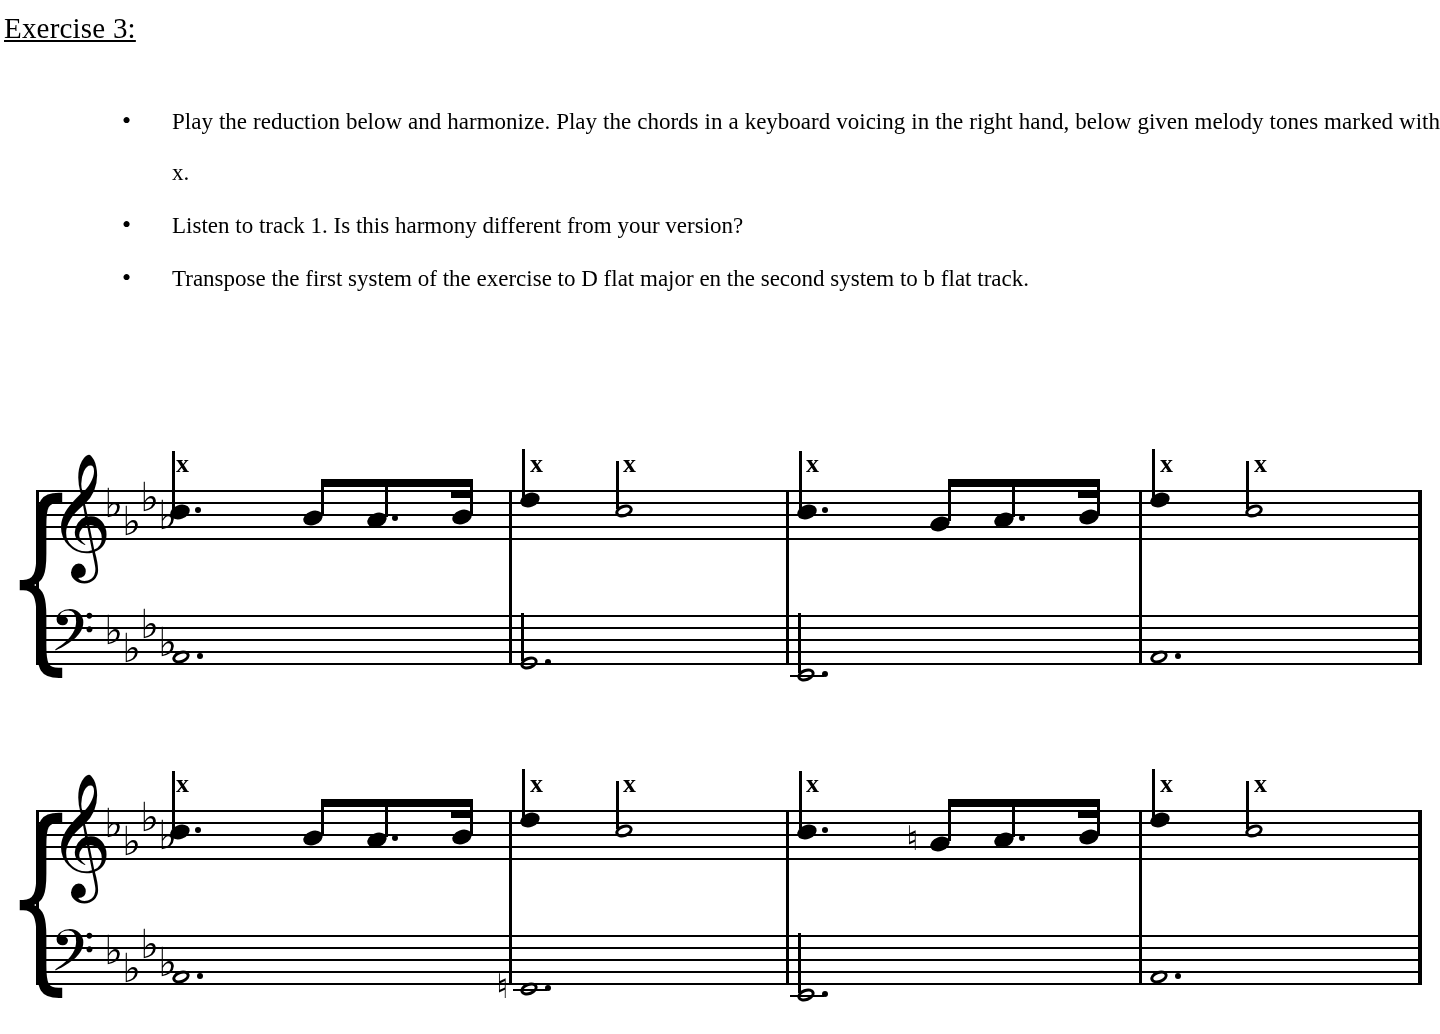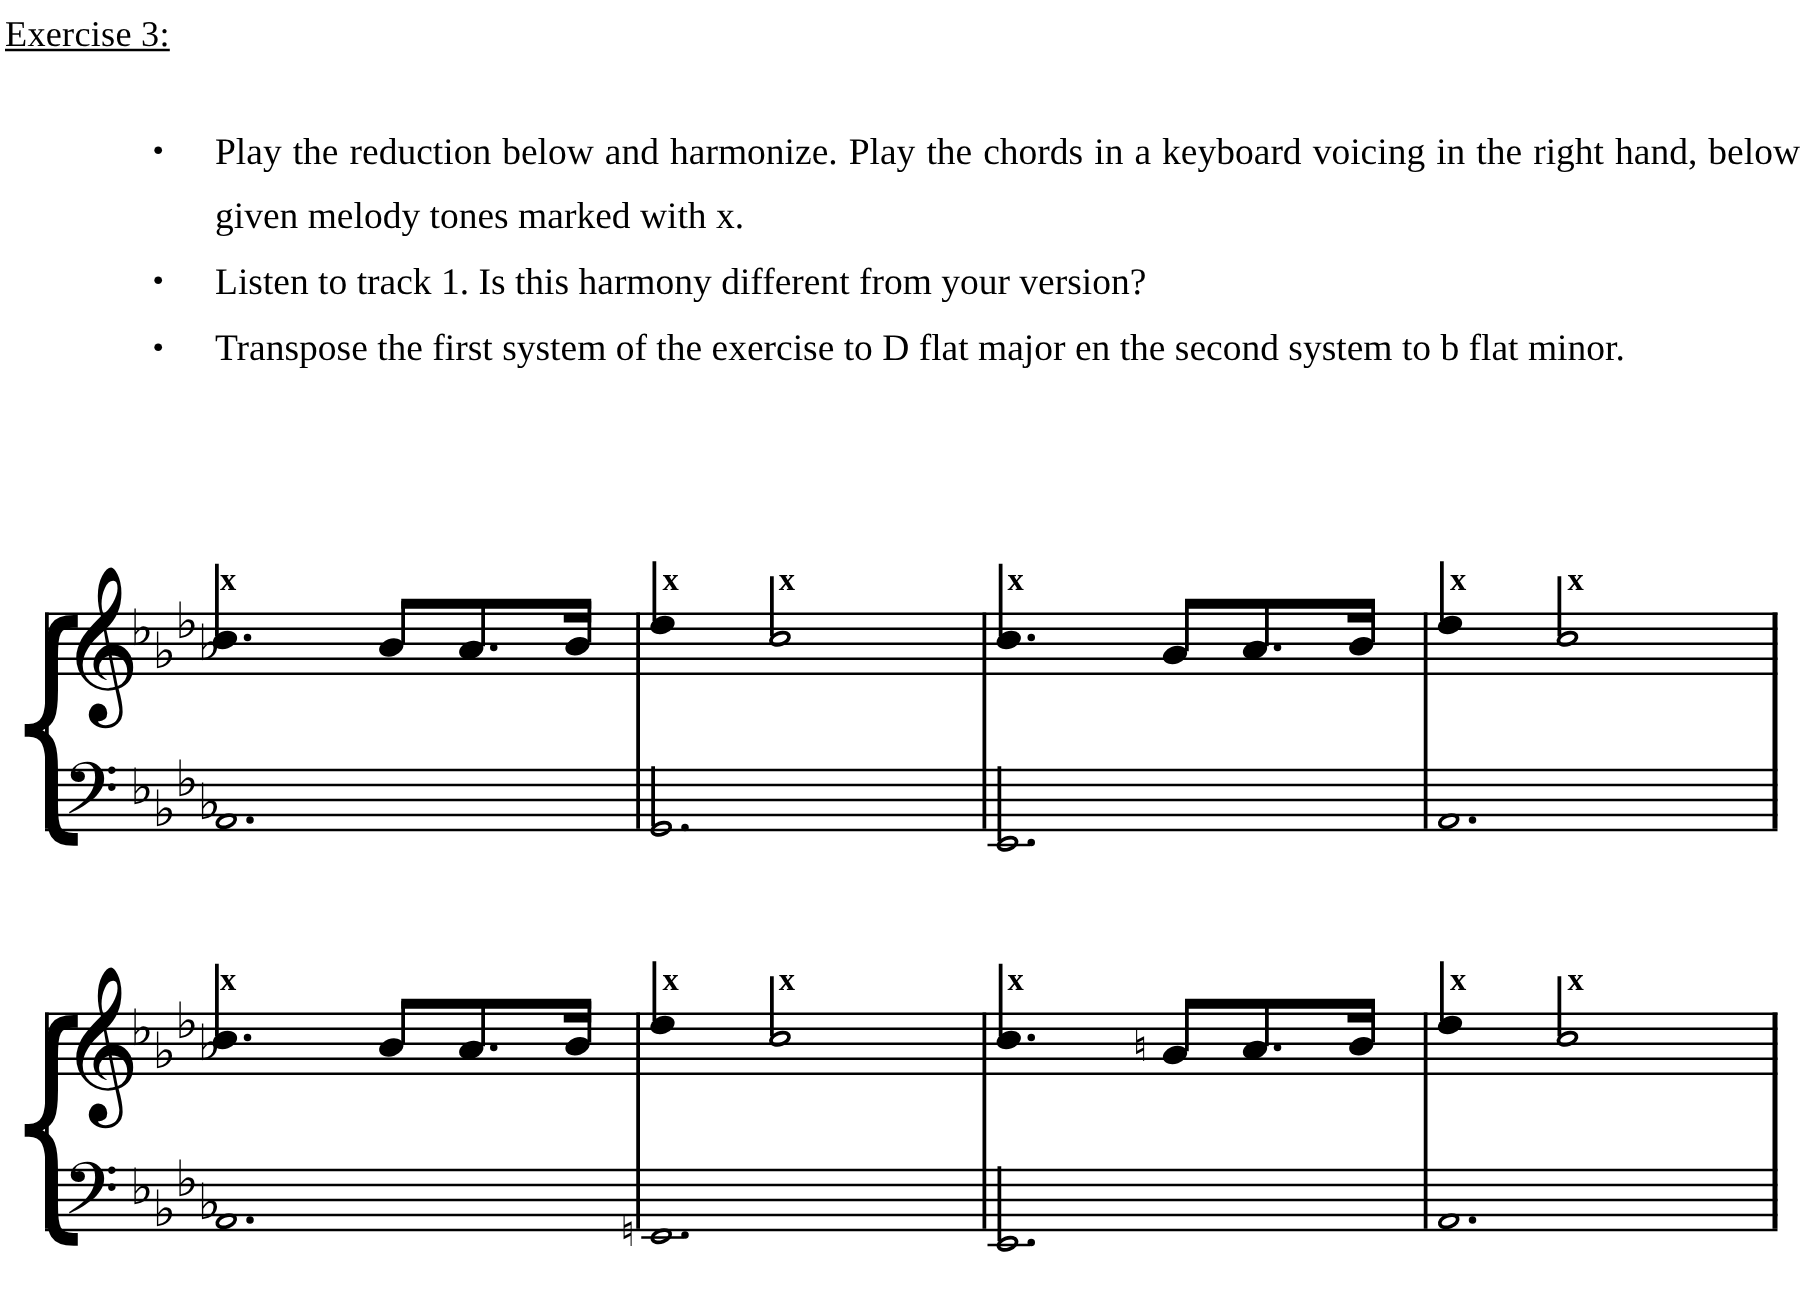--- a/index.html
+++ b/index.html
@@ -43,21 +43,21 @@
     width: 62px;
     flex: 0 0 62px;
     font-size: 26px;
     line-height: 50px;
     text-align: left;
     padding-left: 12px;
     box-sizing: border-box;
   }
   .bullet-text {
     flex: 1;
-    font-size: 30px;
+    font-size: 23px;
     line-height: 51px;
     text-align: justify;
     text-justify: inter-word;
   }
   .bullet-text.nojustify {
     text-align: left;
   }
 
   
   .system {
@@ -220,21 +220,21 @@
     <div class="bullet-row">
       <div class="bullet-dot">•</div>
       <div class="bullet-text">Play the reduction below and harmonize. Play the chords in a keyboard voicing in the right hand, below given melody tones marked with x.</div>
     </div>
     <div class="bullet-row">
       <div class="bullet-dot">•</div>
       <div class="bullet-text nojustify">Listen to track 1. Is this harmony different from your version?</div>
     </div>
     <div class="bullet-row">
       <div class="bullet-dot">•</div>
-      <div class="bullet-text">Transpose the first system of the exercise to D flat major en the second system to b flat minor.</div>
+      <div class="bullet-text">Transpose the first system of the exercise to D flat major en the second system to b flat track.</div>
     </div>
   </div>
 
   <div class="system" id="system-1">
 
     <div class="brace">{</div>
     <div class="system-left-bar"></div>
 
     <div class="staff-area">
       <div class="staff treble">

